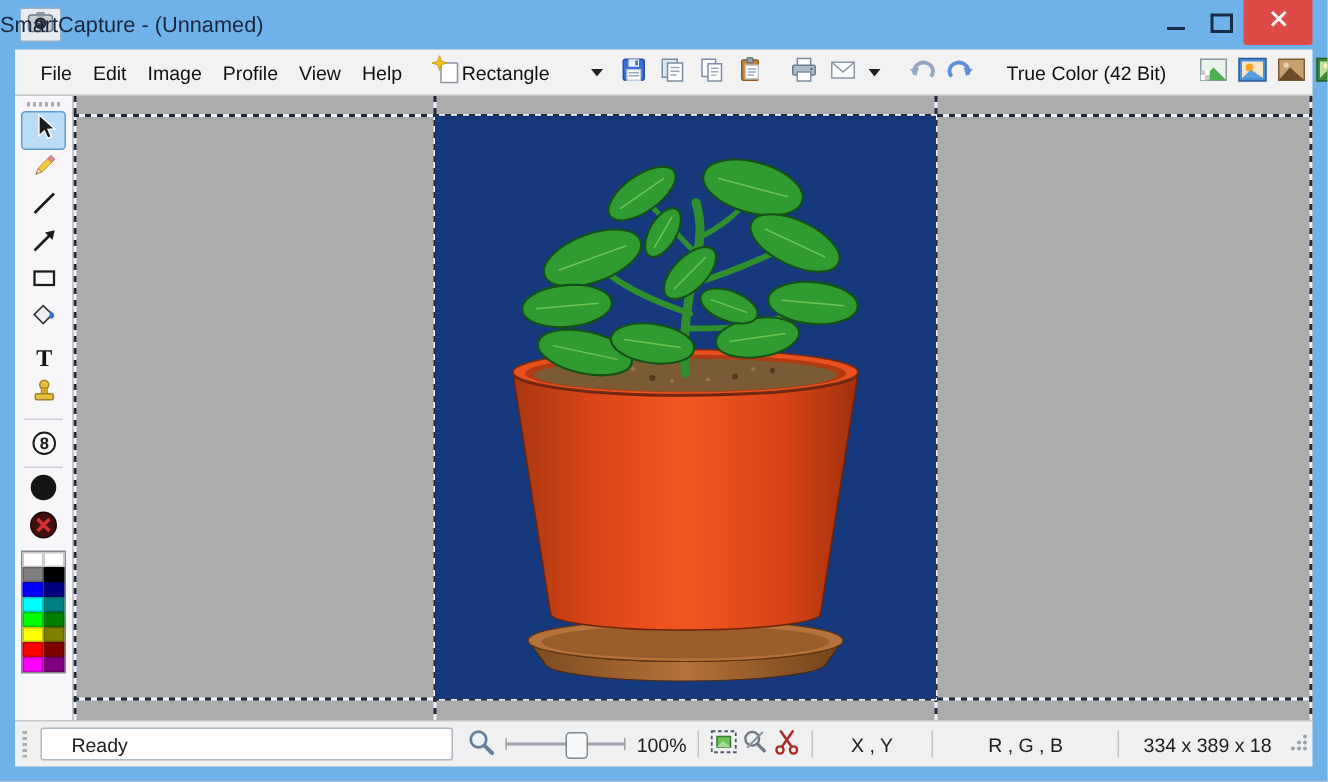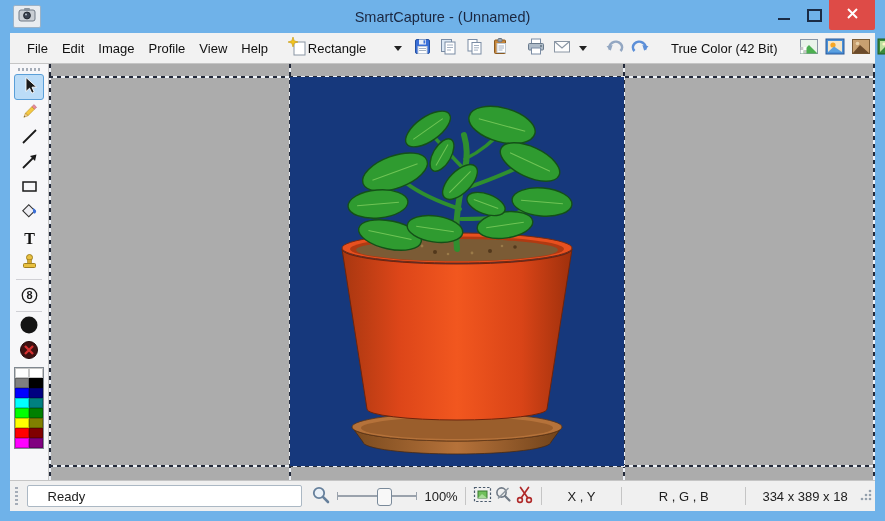--- a/index.html
+++ b/index.html
@@ -2,21 +2,21 @@
 <html><head>
 <meta charset="utf-8">
 <style>
   html,body{margin:0;padding:0;background:#D8D8D8;font-family:"Liberation Sans",sans-serif;}
   .stage{position:relative;width:885px;height:521px;overflow:hidden;background:#6FB2E9;
          -webkit-user-select:none;user-select:none;}
   
   .titlebar{position:absolute;left:0;top:0;right:0;height:33px;display:flex;align-items:center;}
   .appicon-btn{width:26px;height:21px;margin-left:13px;background:#E8ECF0;border:1px solid #9AB2C8;
                border-radius:2px;display:flex;align-items:center;justify-content:center;}
-  .title{position:absolute;left:0;right:0;text-align:center;font-size:14.5px;color:#1B2740;pointer-events:none;}
+  .title{position:absolute;left:0;right:0;font-size:14.5px;color:#1B2740;pointer-events:none;}
   .wincontrols{position:absolute;right:10px;top:0;height:30px;display:flex;align-items:center;}
   .winbtn{width:30px;height:28px;display:flex;align-items:center;justify-content:center;}
   .min-glyph{width:12px;height:2px;background:#1A2B45;margin-top:8px;}
   .max-glyph{width:11px;height:9px;border:2px solid #1A2B45;background:transparent;}
   .closebtn{width:46px;height:30px;display:flex;align-items:center;justify-content:center;border-radius:0 0 2px 2px;}
   
   .menubar{position:absolute;left:10px;right:10px;top:33px;height:30px;background:#F2F2F2;
            border-bottom:1px solid #C5C5C5;display:flex;align-items:center;font-size:13px;color:#101010;text-align:right;}
   .vgrip{width:3px;height:18px;margin:0 5px;background-image:repeating-linear-gradient(180deg,#A5ADB8 0 2px,transparent 2px 4px);}
   .menuitem{padding:4px 7px;cursor:default;}

